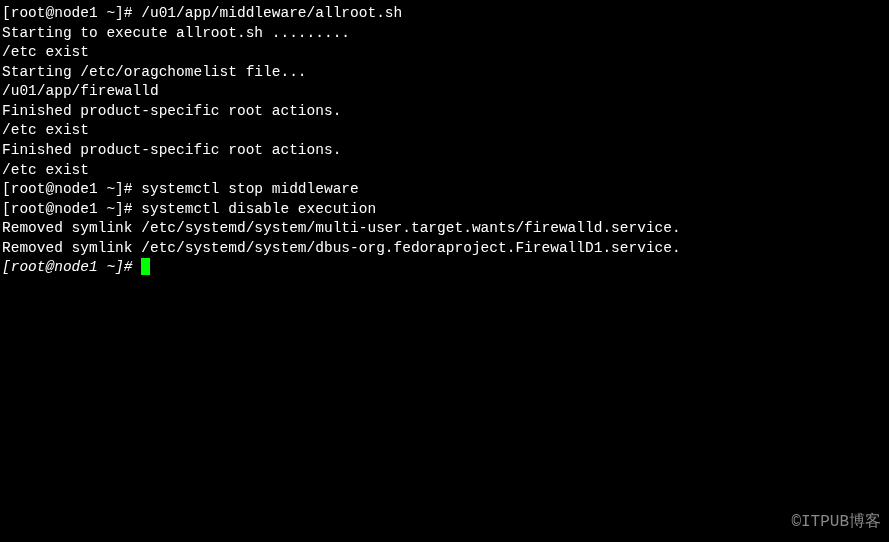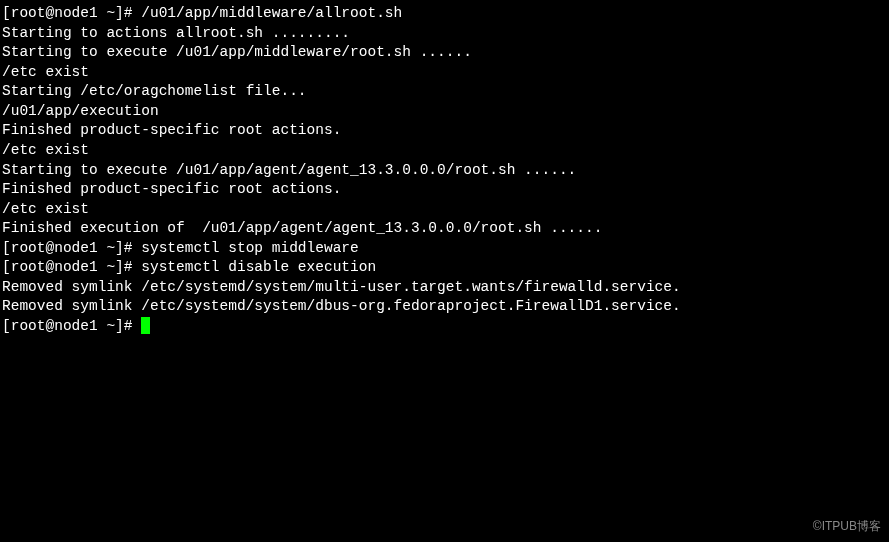--- a/index.html
+++ b/index.html
@@ -17,58 +17,56 @@
       width: 889px;
       height: 542px;
       overflow: hidden;
       position: relative;
     }
     .line {
       white-space: pre;
     }
     .prompt {
       display: inline;
+      font-style: italic;
     }
     .cursor {
       display: inline-block;
       width: 9px;
       height: 17px;
       background: #00ff00;
       vertical-align: text-bottom;
     }
     .watermark {
       position: absolute;
       right: 8px;
       bottom: 8px;
       color: #888;
-      font-size: 12px;
-      font-family: Liberation Sans, sans-serif;
+      font-size: 16px;
+      font-family: Liberation Mono, monospace;
     }
   </style>
 </head>
 <body>
 
 <div>
   <div class="line">[root@node1 ~]# /u01/app/middleware/allroot.sh</div>
   <div class="line"></div>
-  <div class="line">Starting to actions allroot.sh .........</div>
+  <div class="line">Starting to execute allroot.sh .........</div>
   <div class="line"></div>
-  <div class="line">Starting to execute /u01/app/middleware/root.sh ......</div>
   <div class="line">/etc exist</div>
   <div class="line"></div>
   <div class="line">Starting /etc/oragchomelist file...</div>
-  <div class="line">/u01/app/execution</div>
+  <div class="line">/u01/app/firewalld</div>
   <div class="line">Finished product-specific root actions.</div>
   <div class="line">/etc exist</div>
   <div class="line"></div>
   <div class="line"></div>
-  <div class="line">Starting to execute /u01/app/agent/agent_13.3.0.0.0/root.sh ......</div>
   <div class="line">Finished product-specific root actions.</div>
   <div class="line">/etc exist</div>
-  <div class="line">Finished execution of  /u01/app/agent/agent_13.3.0.0.0/root.sh ......</div>
   <div class="line">[root@node1 ~]# systemctl stop middleware</div>
   <div class="line">[root@node1 ~]# systemctl disable execution</div>
   <div class="line">Removed symlink /etc/systemd/system/multi-user.target.wants/firewalld.service.</div>
   <div class="line">Removed symlink /etc/systemd/system/dbus-org.fedoraproject.FirewallD1.service.</div>
   <div class="line"><span class="prompt">[root@node1 ~]# </span><span class="cursor"></span></div>
 </div>
 
 <div class="watermark">©ITPUB博客</div>
 
 </body></html>

